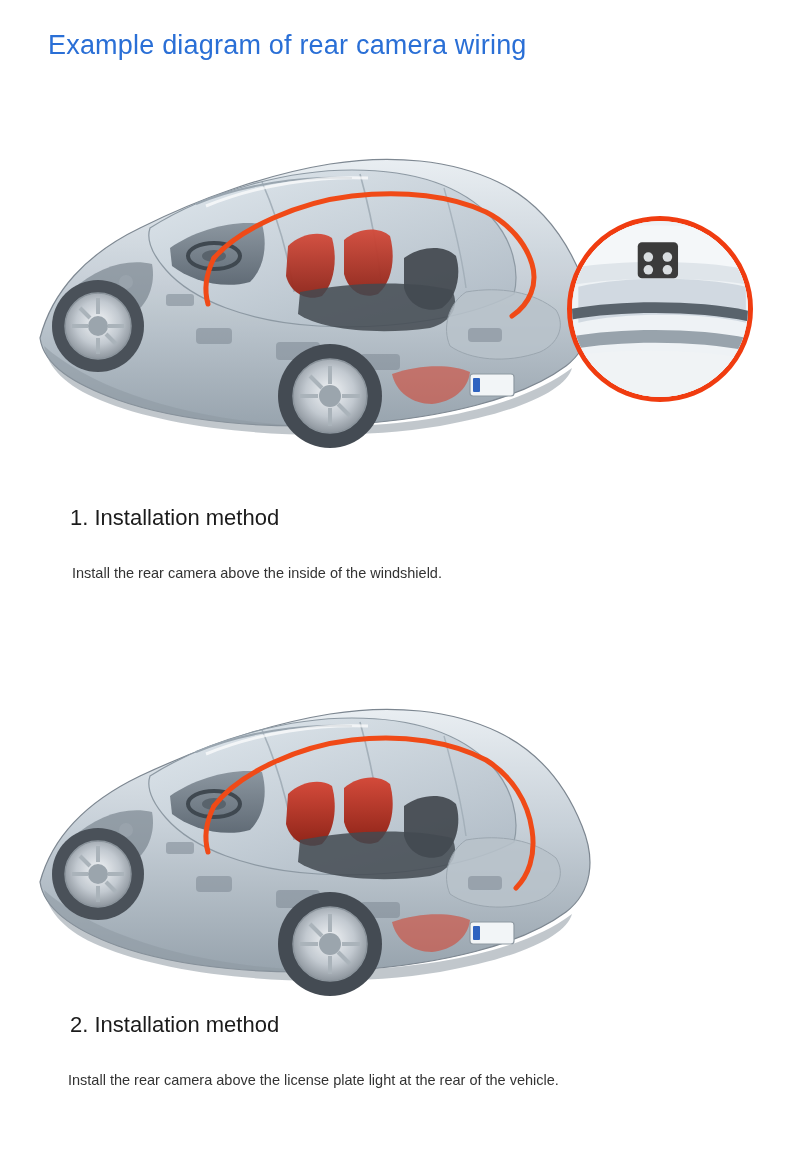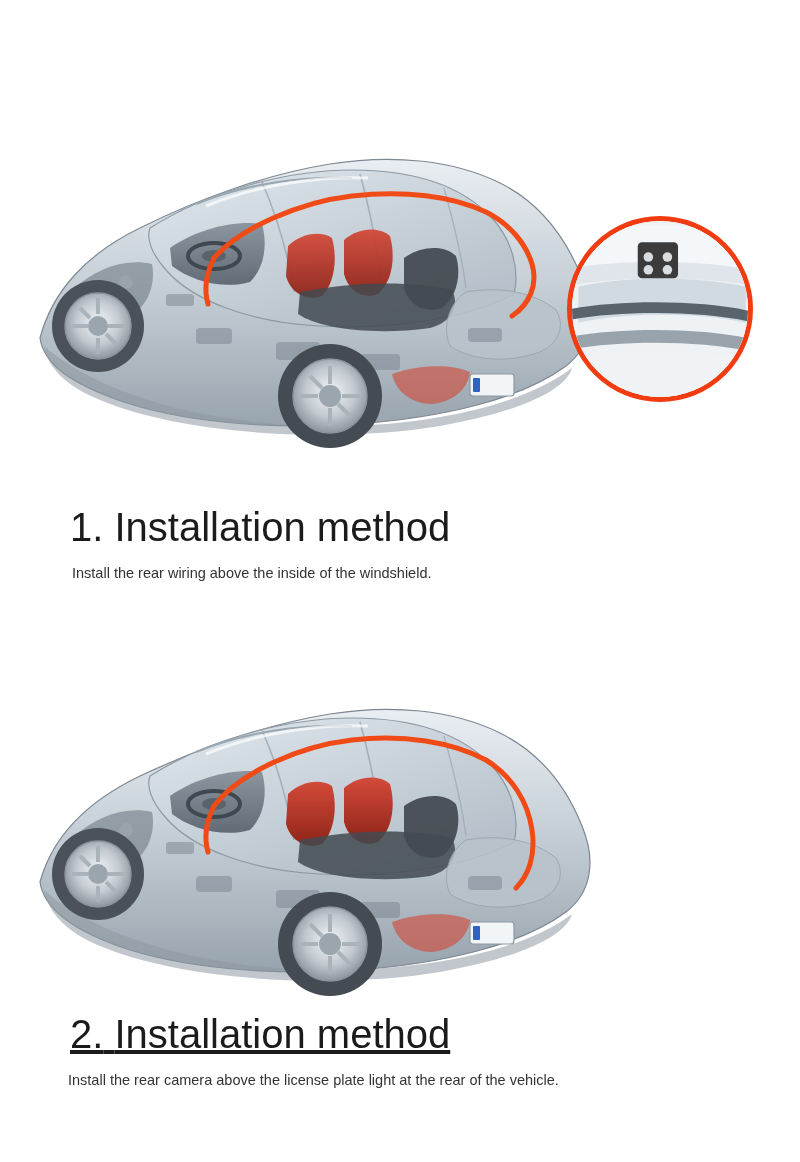--- a/index.html
+++ b/index.html
@@ -61,44 +61,45 @@
     background: #f4f6f8;
     overflow: hidden;
   }
   .detail-1 { left: 567px; top: 138px; width: 176px; height: 176px; }
 
   .detail-inner { position: absolute; left: 0; top: 0; width: 100%; height: 100%; }
 
   
   .section-heading {
     position: absolute;
-    font-size: 40px;
+    font-size: 22px;
     color: #1b1b1b;
     font-weight: 400;
     white-space: nowrap;
   }
   .heading-1 { left: 70px; top: 505px; }
-  .heading-2 { left: 70px; top: 1012px; text-decoration: underline; }
+  .heading-2 { left: 70px; top: 1012px; }
 
   .section-desc {
     position: absolute;
     font-size: 14.5px;
     color: #333333;
     white-space: nowrap;
   }
   .desc-1 { left: 72px; top: 565px; }
   .desc-2 { left: 68px; top: 1072px; text-align: right; }
 
   .num { display: inline; }
 </style>
 </head>
 <body>
 
 <div class="page">
 
+  <div class="page-title">Example diagram of rear camera wiring</div>
 
   <div class="illustration illu-1">
     <svg class="car-svg" width="800" height="392" viewBox="0 0 800 392">
       <defs>
         <linearGradient id="bodyG1" x1="0" y1="0" x2="0" y2="1">
           <stop offset="0%" stop-color="#e9eef2"></stop>
           <stop offset="45%" stop-color="#c7d0d8"></stop>
           <stop offset="100%" stop-color="#97a3ad"></stop>
         </linearGradient>
         <linearGradient id="glassG1" x1="0" y1="0" x2="1" y2="1">
@@ -226,21 +227,21 @@
         <path d="M-6 110 C40 100 126 100 172 112 L172 124 C126 112 40 112 -6 122 Z" fill="#98a3ac"></path>
         <path d="M-6 128 C40 120 126 120 172 132 L172 166 L-6 166 Z" fill="#f0f3f5"></path>
       </svg>
     </div>
   </div>
 
   <div class="section-heading heading-1">
     <span class="num">1.</span>
     <span>Installation method</span>
   </div>
-  <div class="section-desc desc-1">Install the rear wiring above the inside of the windshield.</div>
+  <div class="section-desc desc-1">Install the rear camera above the inside of the windshield.</div>
 
   <div class="illustration illu-2">
     <svg class="car-svg" width="800" height="360" viewBox="0 0 800 360">
       <defs>
         <linearGradient id="bodyG2" x1="0" y1="0" x2="0" y2="1">
           <stop offset="0%" stop-color="#e9eef2"></stop>
           <stop offset="45%" stop-color="#c7d0d8"></stop>
           <stop offset="100%" stop-color="#97a3ad"></stop>
         </linearGradient>
         <linearGradient id="glassG2" x1="0" y1="0" x2="1" y2="1">

